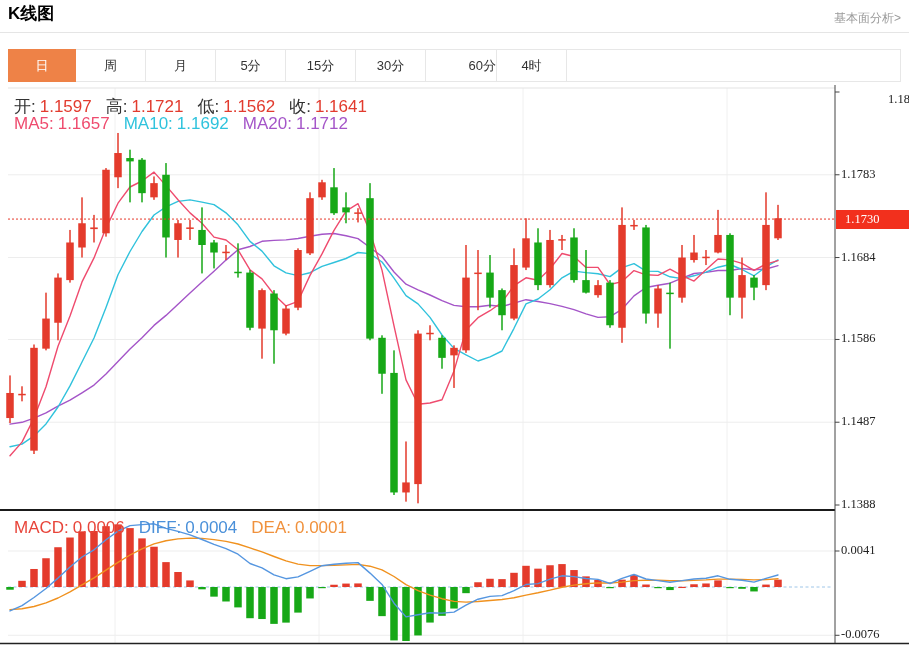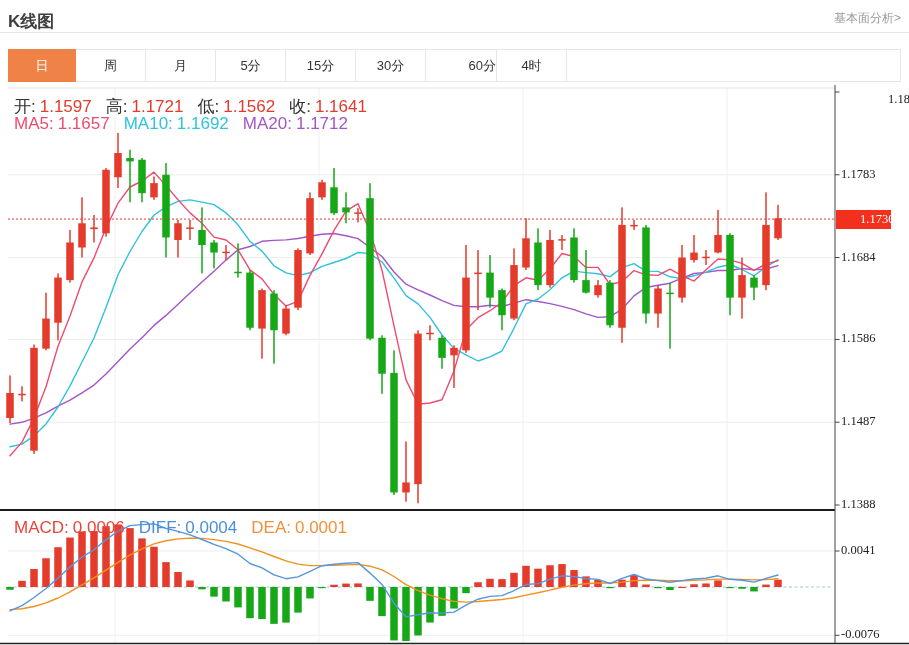--- a/index.html
+++ b/index.html
@@ -2,41 +2,41 @@
 <html><head>
 <meta charset="utf-8">
 <style>
   * { margin:0; padding:0; box-sizing:border-box; }
   html,body { width:909px; height:645px; background:#fff; overflow:hidden;
               font-family:"Liberation Sans","DejaVu Sans",sans-serif; }
   .app { position:relative; width:909px; height:645px; background:#fff; }
 
   .header { position:absolute; left:0; top:0; width:909px; height:33px;
             border-bottom:1px solid #e5e5e5; }
-  .page-title { position:absolute; left:8px; top:10px; font-size:17px; font-weight:bold; color:#404040; }
+  .page-title { position:absolute; left:8px; top:2px; font-size:17px; font-weight:bold; color:#000000; }
   .fund-link { position:absolute; right:8px; top:10px; font-size:12px; color:#9a9a9a;
                text-decoration:none; cursor:pointer;margin-left:9px; }
 
   .tab-bar { position:absolute; left:8px; top:49px; width:893px; height:33px;
              display:flex; border:1px solid #e7e7e7; background:#fff; }
   .tab { height:31px; line-height:31px; text-align:center; font-size:13px; color:#333;
          border-right:1px solid #e7e7e7; cursor:pointer; flex:0 0 auto; }
   .tab.active { color:#fff; border-right:none; margin:-1px 0 -1px -1px; height:33px; line-height:33px; }
   .tab-filler { flex:1 1 auto; }
 
   svg.chart { position:absolute; left:0; top:0; }
 
   .legend { position:absolute; left:14px; font-size:17px; white-space:nowrap; }
   .legend span { margin-right:4px; }
   .legend .gap { margin-right:14px; }
 
   .axis-label { position:absolute; left:841px; width:64px; font-size:12.5px; color:#222;
                 font-family:"Liberation Serif","DejaVu Serif",serif; }
-  .price-tag { position:absolute; left:836px; width:55px; height:19px; line-height:19px;
-               color:#fff; font-size:12.5px; padding-left:24px;
+  .price-tag { position:absolute; left:836px; width:74px; height:19px; line-height:19px;
+               color:#fff; font-size:12.5px; padding-left:9px;
                font-family:"Liberation Serif","DejaVu Serif",serif; }
 </style>
 </head>
 <body>
 
 <div class="app">
 
   <div class="header">
     <span class="page-title">K线图</span>
     <a class="fund-link">基本面分析&gt;</a>

